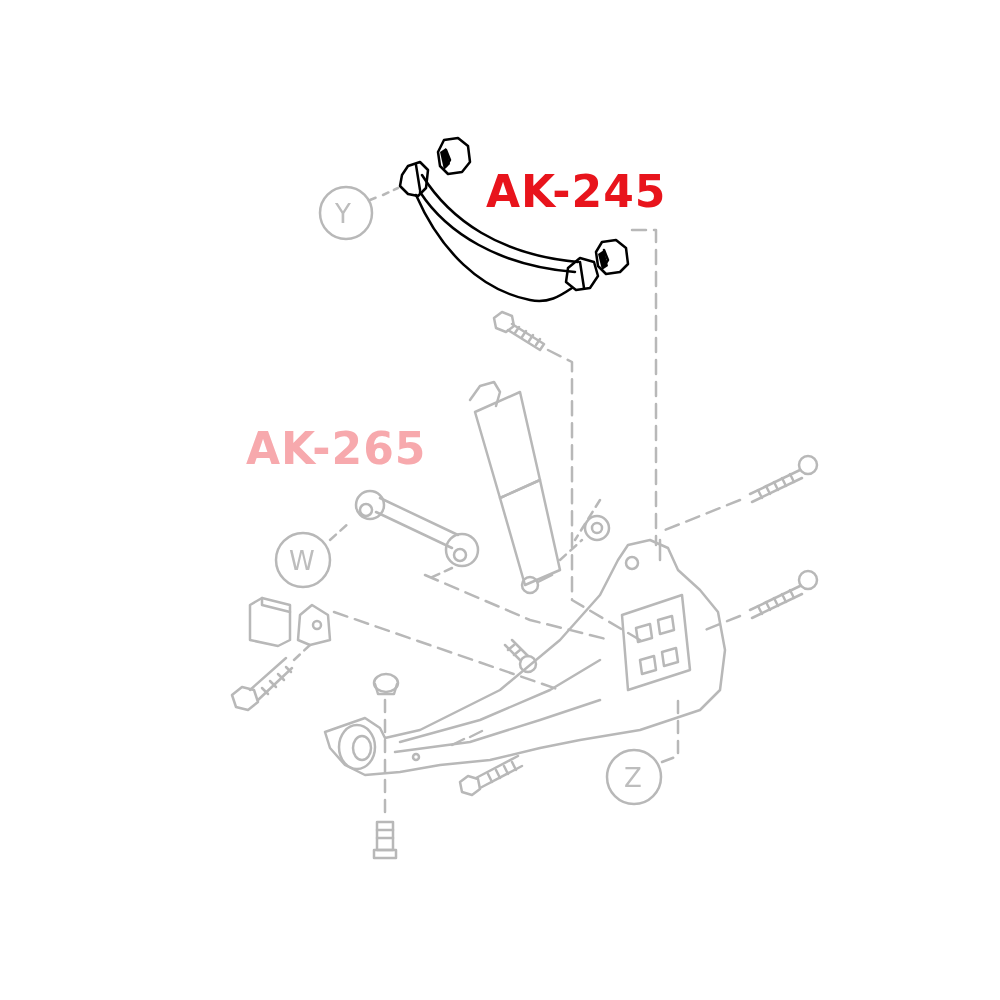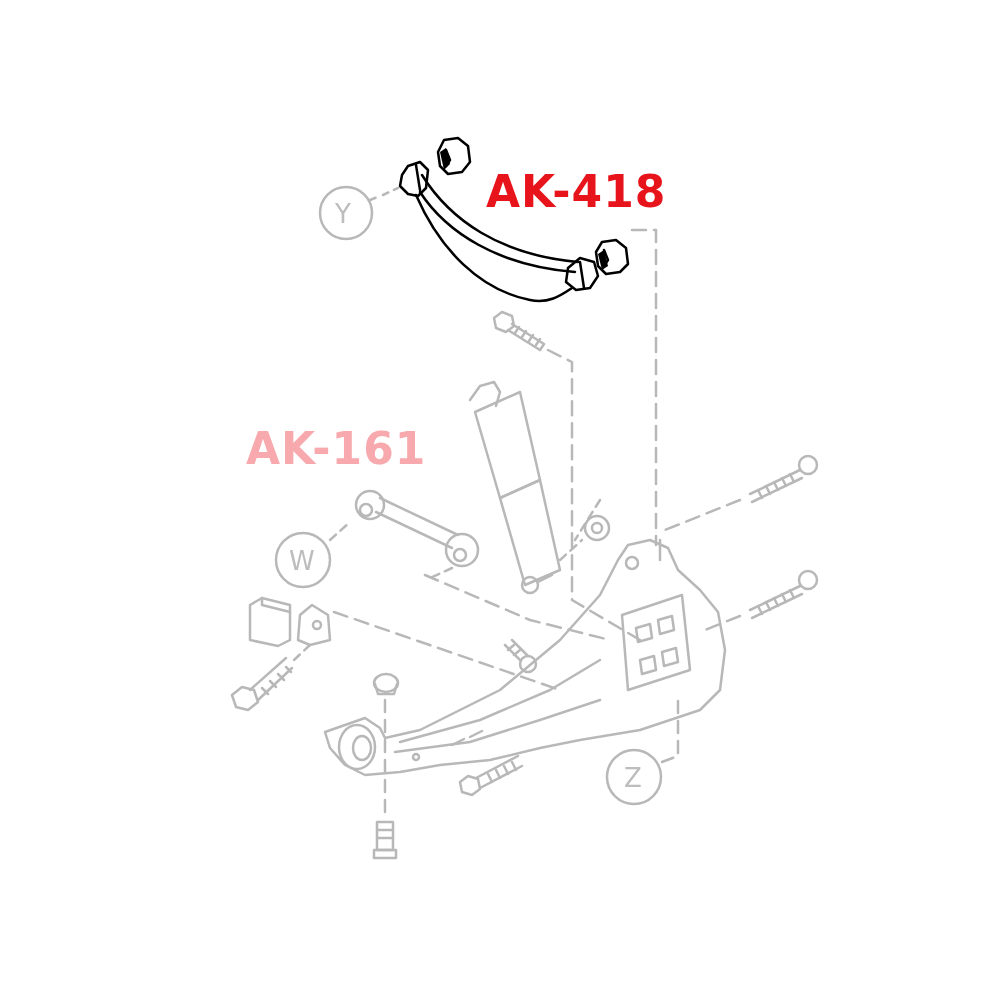--- a/index.html
+++ b/index.html
@@ -151,15 +151,15 @@
 
       <path d="M596 252 L602 242 L616 240 L626 248 L628 264 L620 272 L606 274 L598 266 Z"></path>
       <path d="M604 250 l4 10 l-4 6"></path>
     </g>
     <g fill="#000000">
       <path d="M440 152 L446 148 L450 164 L444 170 Z"></path>
       <path d="M598 254 L604 250 L608 266 L602 270 Z"></path>
     </g>
   </svg>
 
-  <div class="lbl-ak245">AK-418</div>
-  <div class="lbl-ak265">AK-161</div>
+  <div class="lbl-ak245">AK-245</div>
+  <div class="lbl-ak265">AK-265</div>
 </div>
 
 </body></html>

